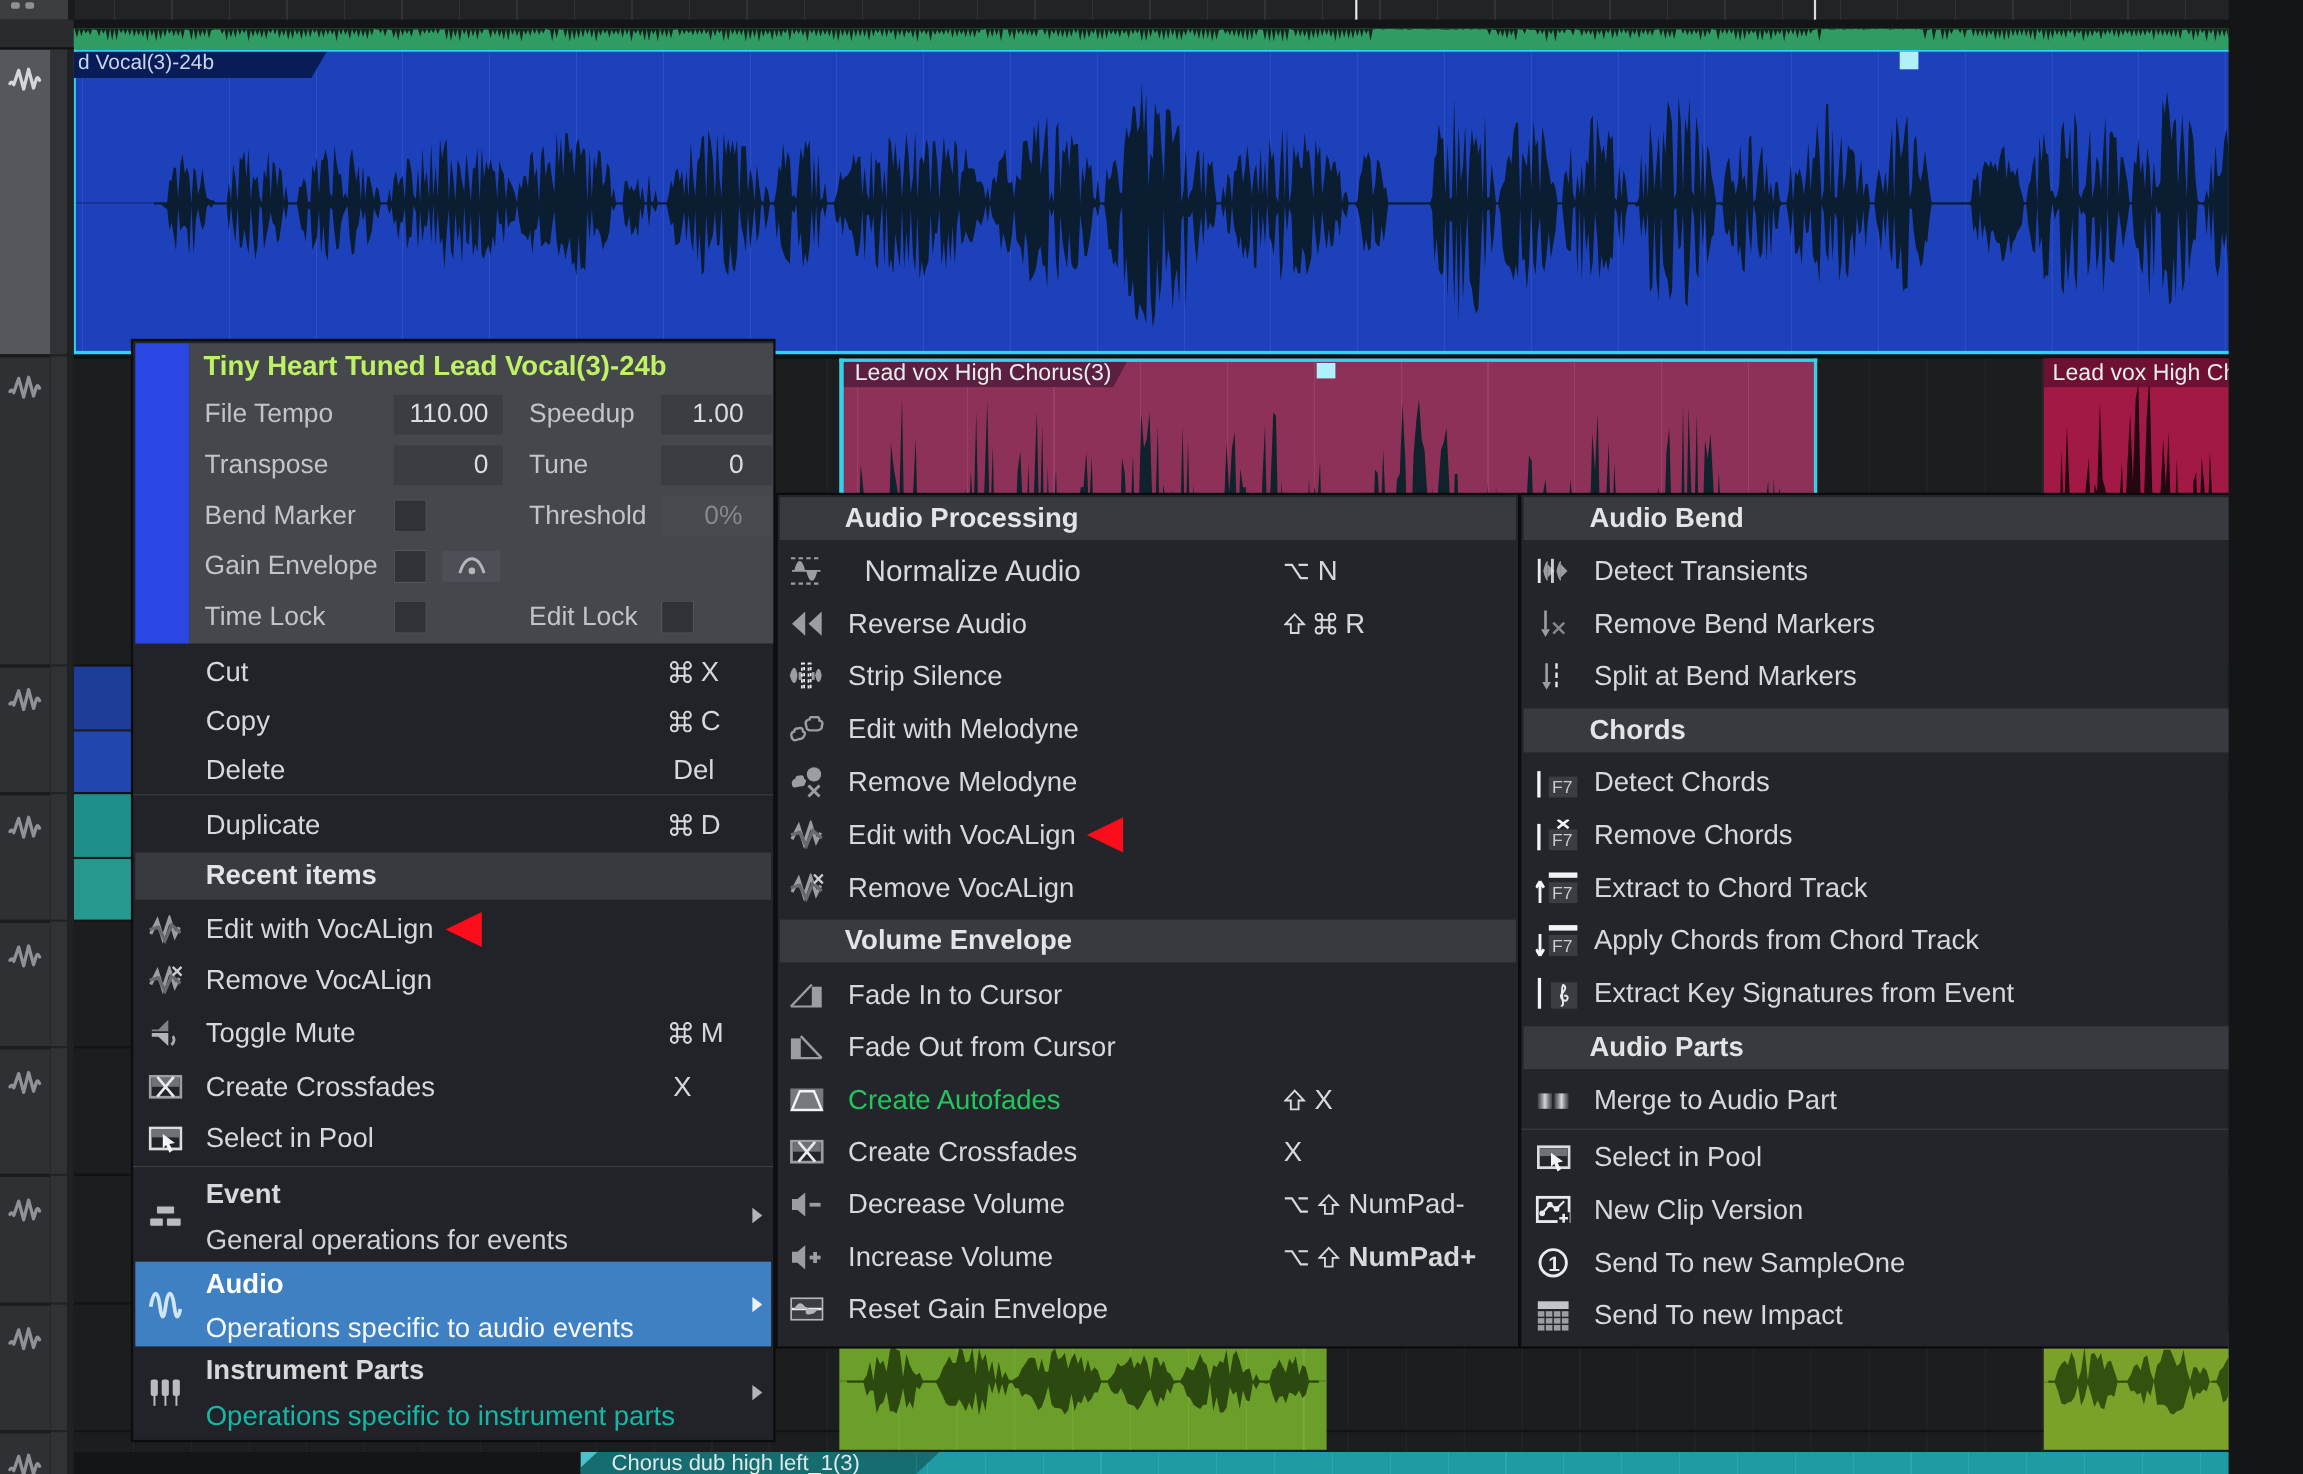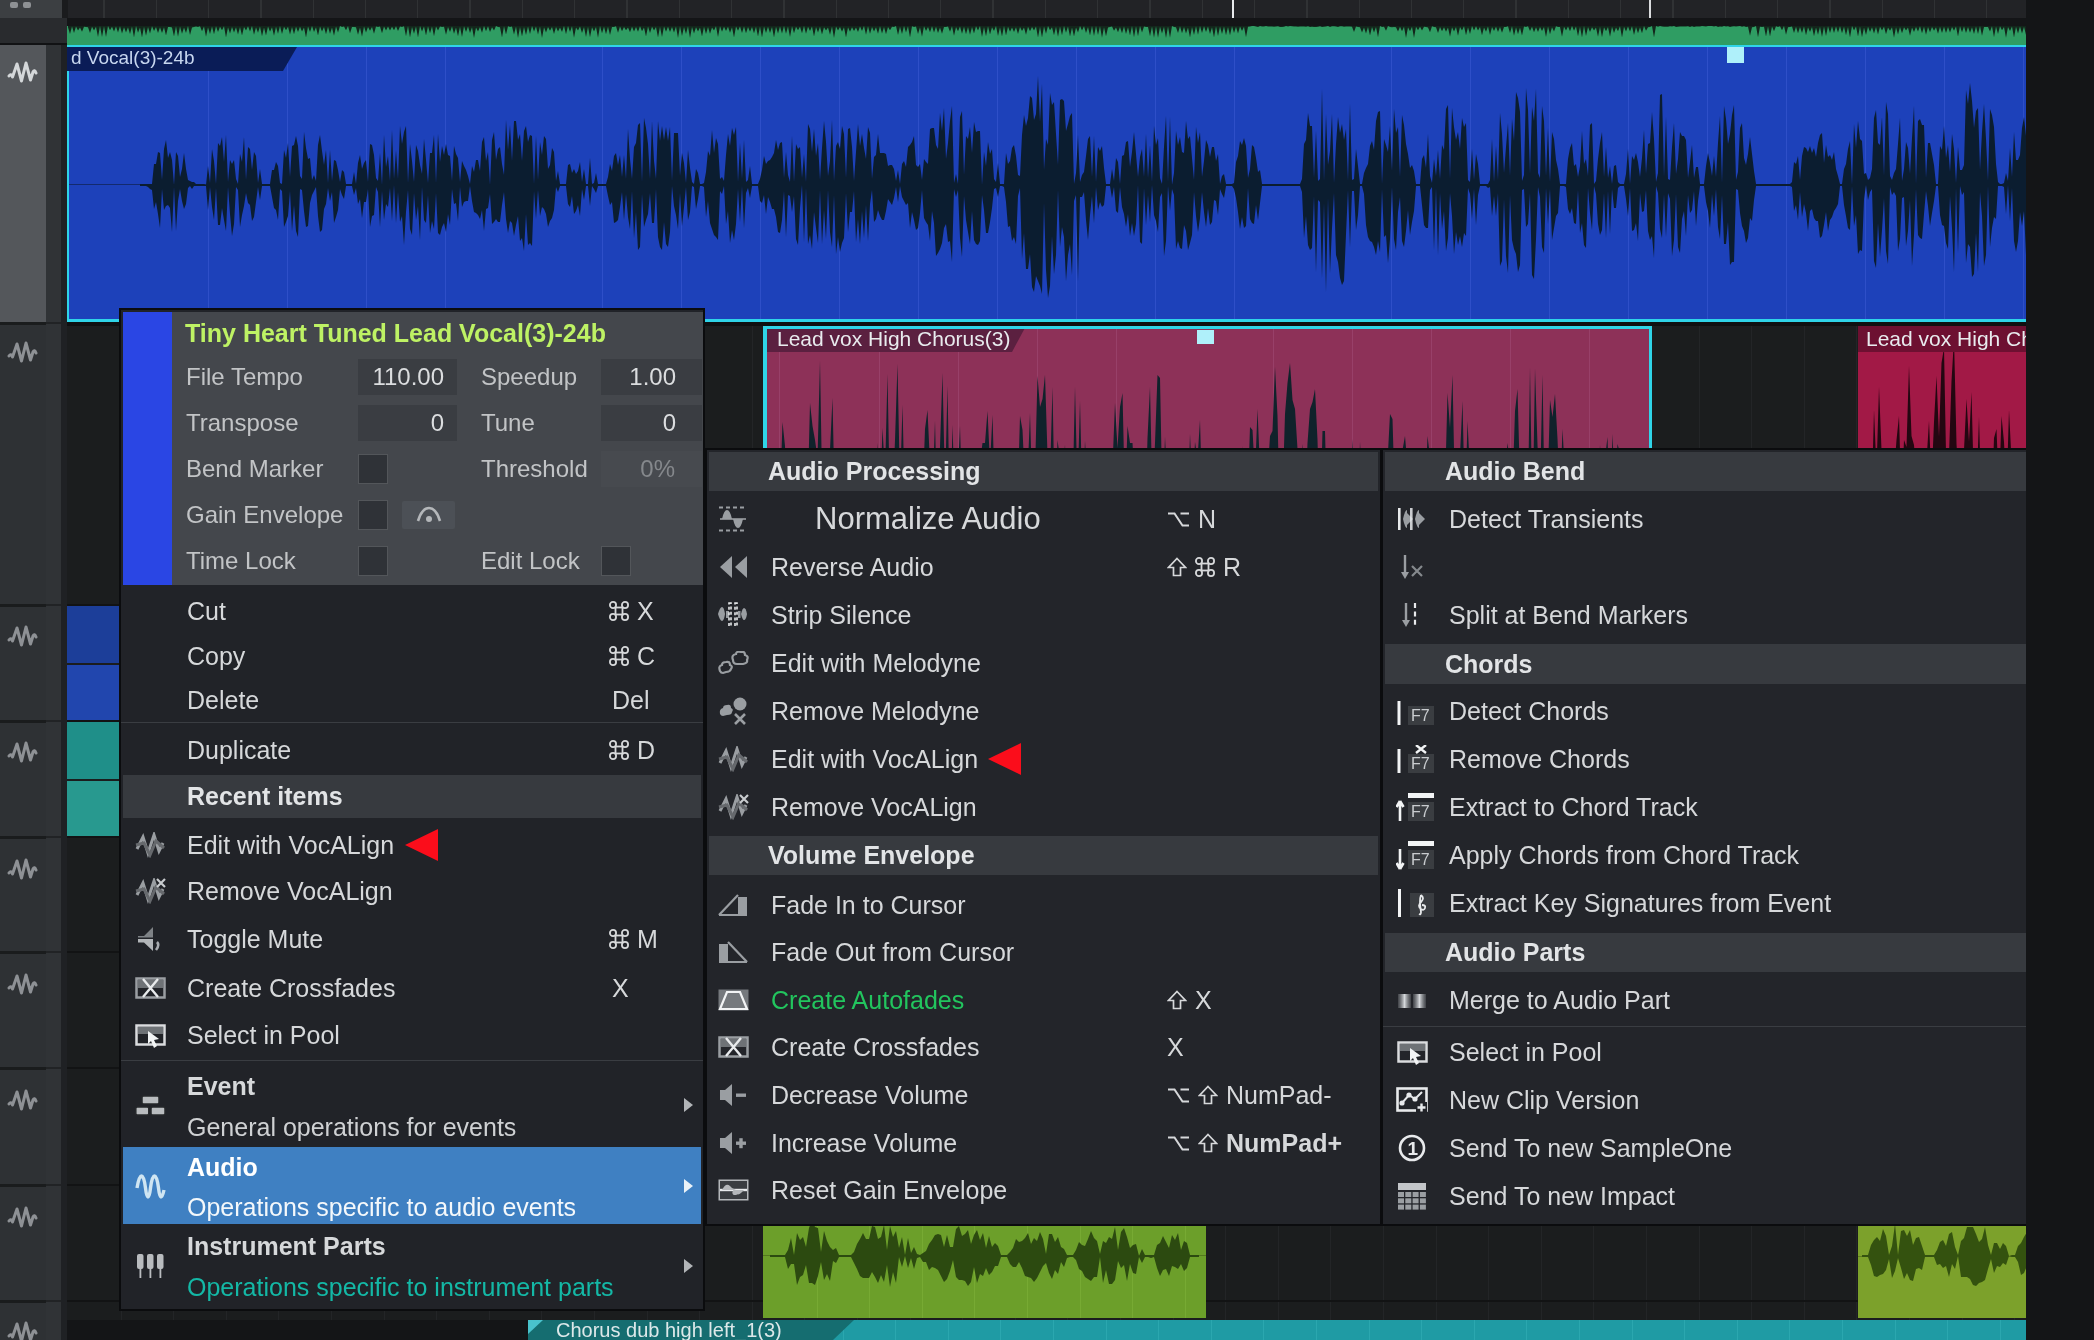--- a/index.html
+++ b/index.html
@@ -295,21 +295,21 @@
 <div style="position:absolute;left:707px;top:450px;width:673px;height:774px;background:#23252A"></div>
 <div style="position:absolute;left:709px;top:452px;width:669px;height:39px;background:#373A3F"></div>
 <div style="position:absolute;left:768px;top:446px;height:50px;line-height:50px;font-size:25px;color:#E2E4E6;font-weight:700;white-space:nowrap">Audio Processing</div>
 <svg style="position:absolute;left:718px;top:505px;" width="31" height="28" viewBox="0 0 31 28">
       <path d="M1 2.5 H29" stroke="#9A9EA2" stroke-width="2" stroke-dasharray="4 3"></path>
       <path d="M1 25.5 H29" stroke="#9A9EA2" stroke-width="2" stroke-dasharray="4 3"></path>
       <path d="M2 14 H28" stroke="#9A9EA2" stroke-width="1.6"></path>
       <path d="M4 14 Q6 5 9 5 Q12 5 14 14 Z" fill="#9A9EA2"></path>
       <path d="M15 14 Q17 23 20 23 Q23 23 25 14 Z" fill="#9A9EA2"></path>
     </svg>
-<div style="position:absolute;left:815px;top:494px;height:50px;line-height:50px;font-size:31px;color:#D6D8DA;font-weight:400;white-space:nowrap">Normalize Audio</div>
+<div style="position:absolute;left:786px;top:494px;height:50px;line-height:50px;font-size:27px;color:#D6D8DA;font-weight:400;white-space:nowrap">Normalize Audio</div>
 <svg style="position:absolute;left:1167px;top:509px;" width="23" height="21" viewBox="0 0 23 21">
       <path d="M1 4.5 H7.5 L15.5 16.5 H22 M13.5 4.5 H22" fill="none" stroke="#D6D8DA" stroke-width="2"></path>
     </svg>
 <div style="position:absolute;left:1198px;top:494px;height:50px;line-height:50px;font-size:25px;color:#D6D8DA;font-weight:400;white-space:nowrap">N</div>
 <svg style="position:absolute;left:718px;top:554px;" width="31" height="26" viewBox="0 0 31 26">
       <polygon points="14,2 14,24 2,13" fill="#9A9EA2"></polygon>
       <polygon points="29,2 29,24 17,13" fill="#9A9EA2"></polygon>
     </svg>
 <div style="position:absolute;left:771px;top:542px;height:50px;line-height:50px;font-size:25px;color:#D6D8DA;font-weight:400;white-space:nowrap">Reverse Audio</div>
 <svg style="position:absolute;left:1167px;top:557px;" width="20" height="20" viewBox="0 0 20 20">
@@ -430,20 +430,21 @@
       <rect x="13" y="2" width="2.6" height="22" fill="#E8EAEC" opacity="0.85"></rect>
       <path d="M18 13 Q20 4 22 4 L22 22 Q20 22 18 13 Z" fill="#9A9EA2"></path>
       <polygon points="22,7 28,13 22,19" fill="#9A9EA2"></polygon>
     </svg>
 <div style="position:absolute;left:1449px;top:494px;height:50px;line-height:50px;font-size:25px;color:#D6D8DA;font-weight:400;white-space:nowrap">Detect Transients</div>
 <svg style="position:absolute;left:1398px;top:554px;" width="31" height="27" viewBox="0 0 31 27">
       <path d="M7 1 V18" stroke="#9A9EA2" stroke-width="2.4"></path>
       <polygon points="3,18 11,18 7,25" fill="#9A9EA2"></polygon>
       <path d="M14 12 L24 22 M24 12 L14 22" stroke="#85898D" stroke-width="2.2"></path>
     </svg>
+<div style="position:absolute;left:1449px;top:542px;height:50px;line-height:50px;font-size:25px;color:#D6D8DA;font-weight:400;white-space:nowrap">Remove Bend Markers</div>
 <svg style="position:absolute;left:1398px;top:602px;" width="31" height="27" viewBox="0 0 31 27">
       <path d="M8 1 V18" stroke="#9A9EA2" stroke-width="2.4"></path>
       <polygon points="4,18 12,18 8,25" fill="#9A9EA2"></polygon>
       <path d="M17 1 V26" stroke="#E8EAEC" stroke-width="2.2" stroke-dasharray="5 3.4"></path>
     </svg>
 <div style="position:absolute;left:1449px;top:590px;height:50px;line-height:50px;font-size:25px;color:#D6D8DA;font-weight:400;white-space:nowrap">Split at Bend Markers</div>
 <div style="position:absolute;left:1385px;top:644px;width:668px;height:40px;background:#373A3F"></div>
 <div style="position:absolute;left:1445px;top:639px;height:50px;line-height:50px;font-size:25px;color:#E2E4E6;font-weight:700;white-space:nowrap">Chords</div>
 <svg style="position:absolute;left:1396px;top:697px;" width="39" height="29" viewBox="0 0 39 29">
       <rect x="12" y="9" width="26" height="19" fill="#3A3D41"></rect>

